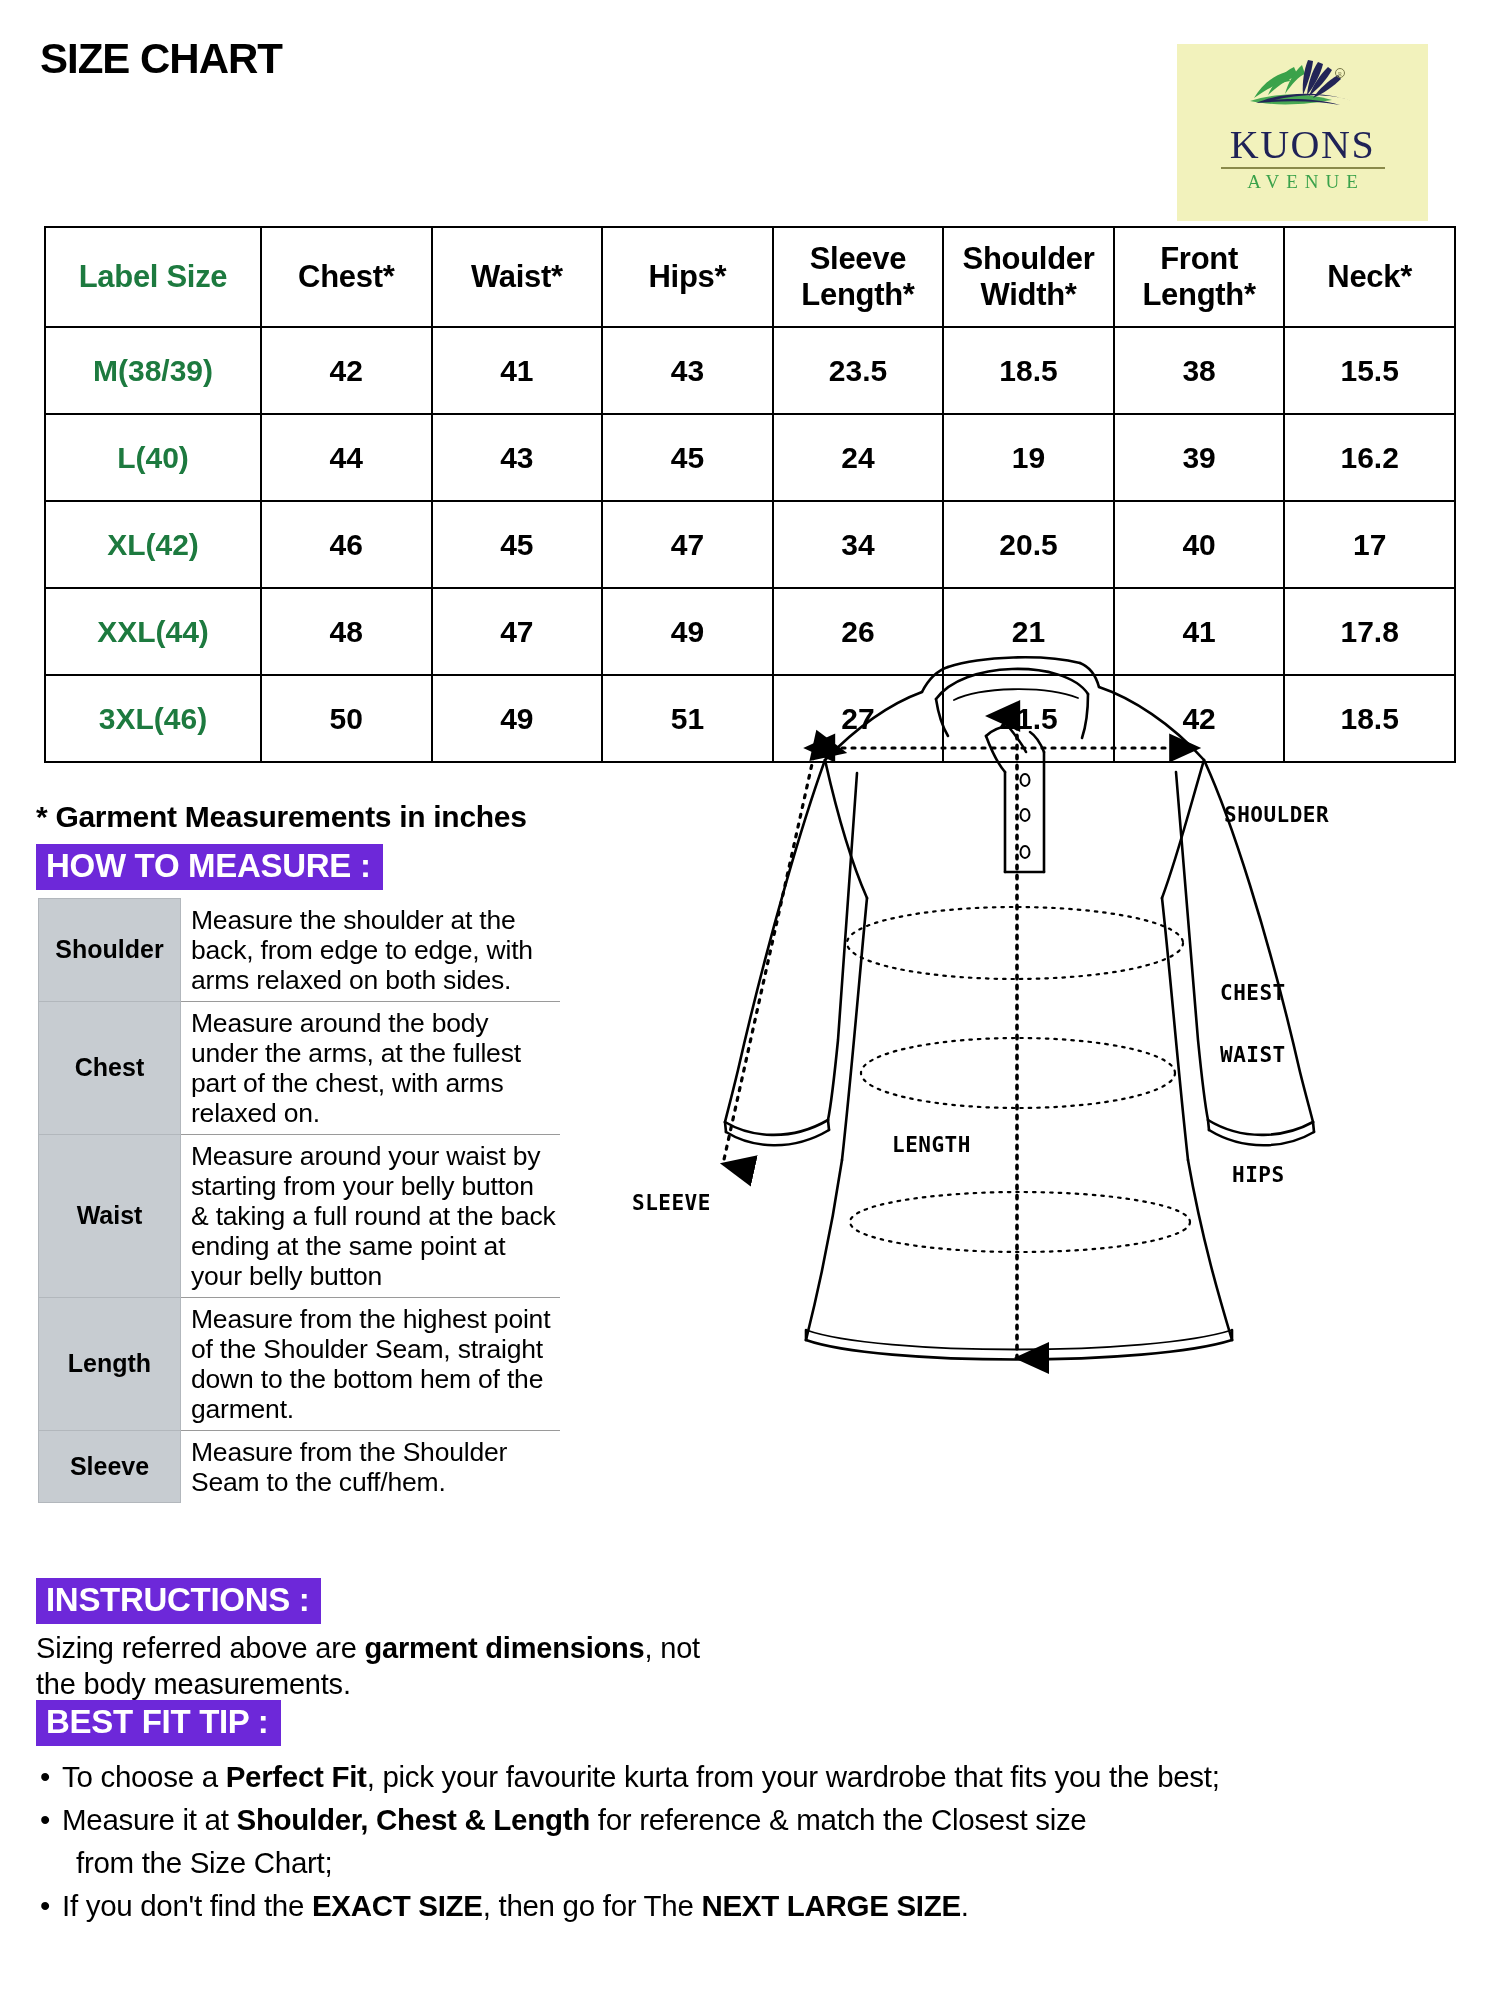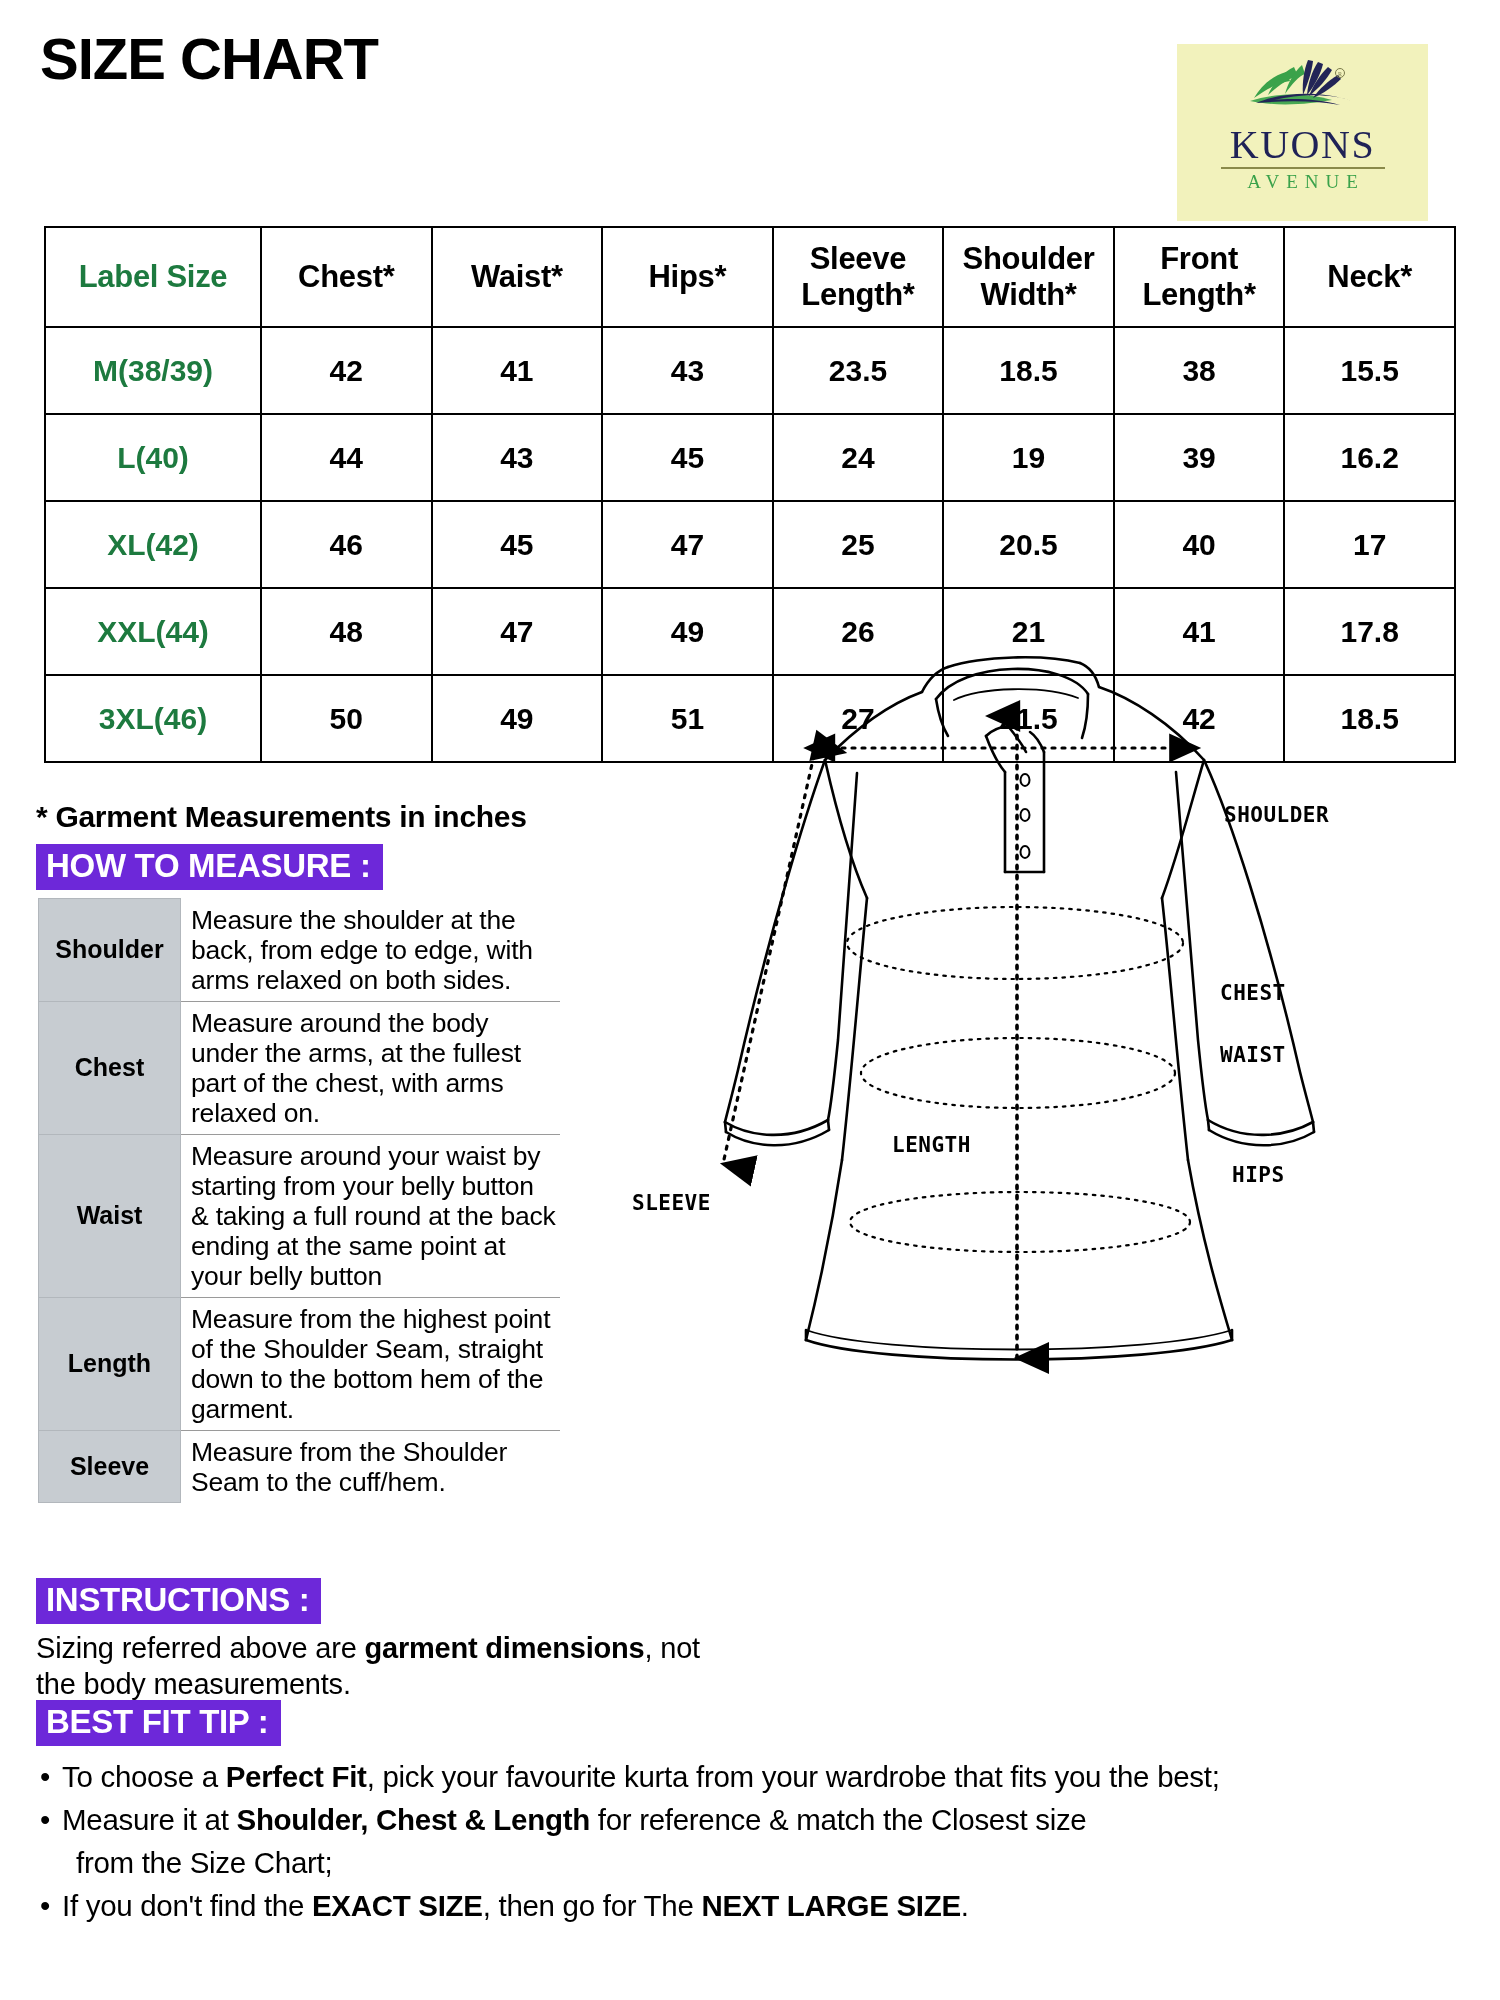--- a/index.html
+++ b/index.html
@@ -9,21 +9,21 @@
     font-family:"Liberation Sans", sans-serif;
     color:#000;
     position:relative;
     overflow:hidden;
   }
 
   
   .header{ position:absolute; left:0; top:0; width:1500px; height:222px; }
   .title-wrap{ position:absolute; left:40px; top:28px; }
   .t-size-chart{
-    font-size:58px; font-weight:bold; letter-spacing:-1px;
+    font-size:42px; font-weight:bold; letter-spacing:-1px;
     line-height:62px; white-space:nowrap;
   }
   .t-line2{ line-height:66px; white-space:nowrap; margin-top:2px; }
   .t-full{ font-size:62px; font-weight:bold; letter-spacing:-1px; }
   .t-long{ font-size:44px; font-weight:normal; letter-spacing:0px; }
 
   .logo-box{
     position:absolute; left:1177px; top:44px;
     width:251px; height:177px;
     background:#f2f2bc;
@@ -215,21 +215,21 @@
       <td>24</td>
       <td>19</td>
       <td>39</td>
       <td>16.2</td>
     </tr>
     <tr>
       <td class="green sz">XL(42)</td>
       <td>46</td>
       <td>45</td>
       <td>47</td>
-      <td>25</td>
+      <td>34</td>
       <td>20.5</td>
       <td>40</td>
       <td>17</td>
     </tr>
     <tr>
       <td class="green sz">XXL(44)</td>
       <td>48</td>
       <td>47</td>
       <td>49</td>
       <td>26</td>

